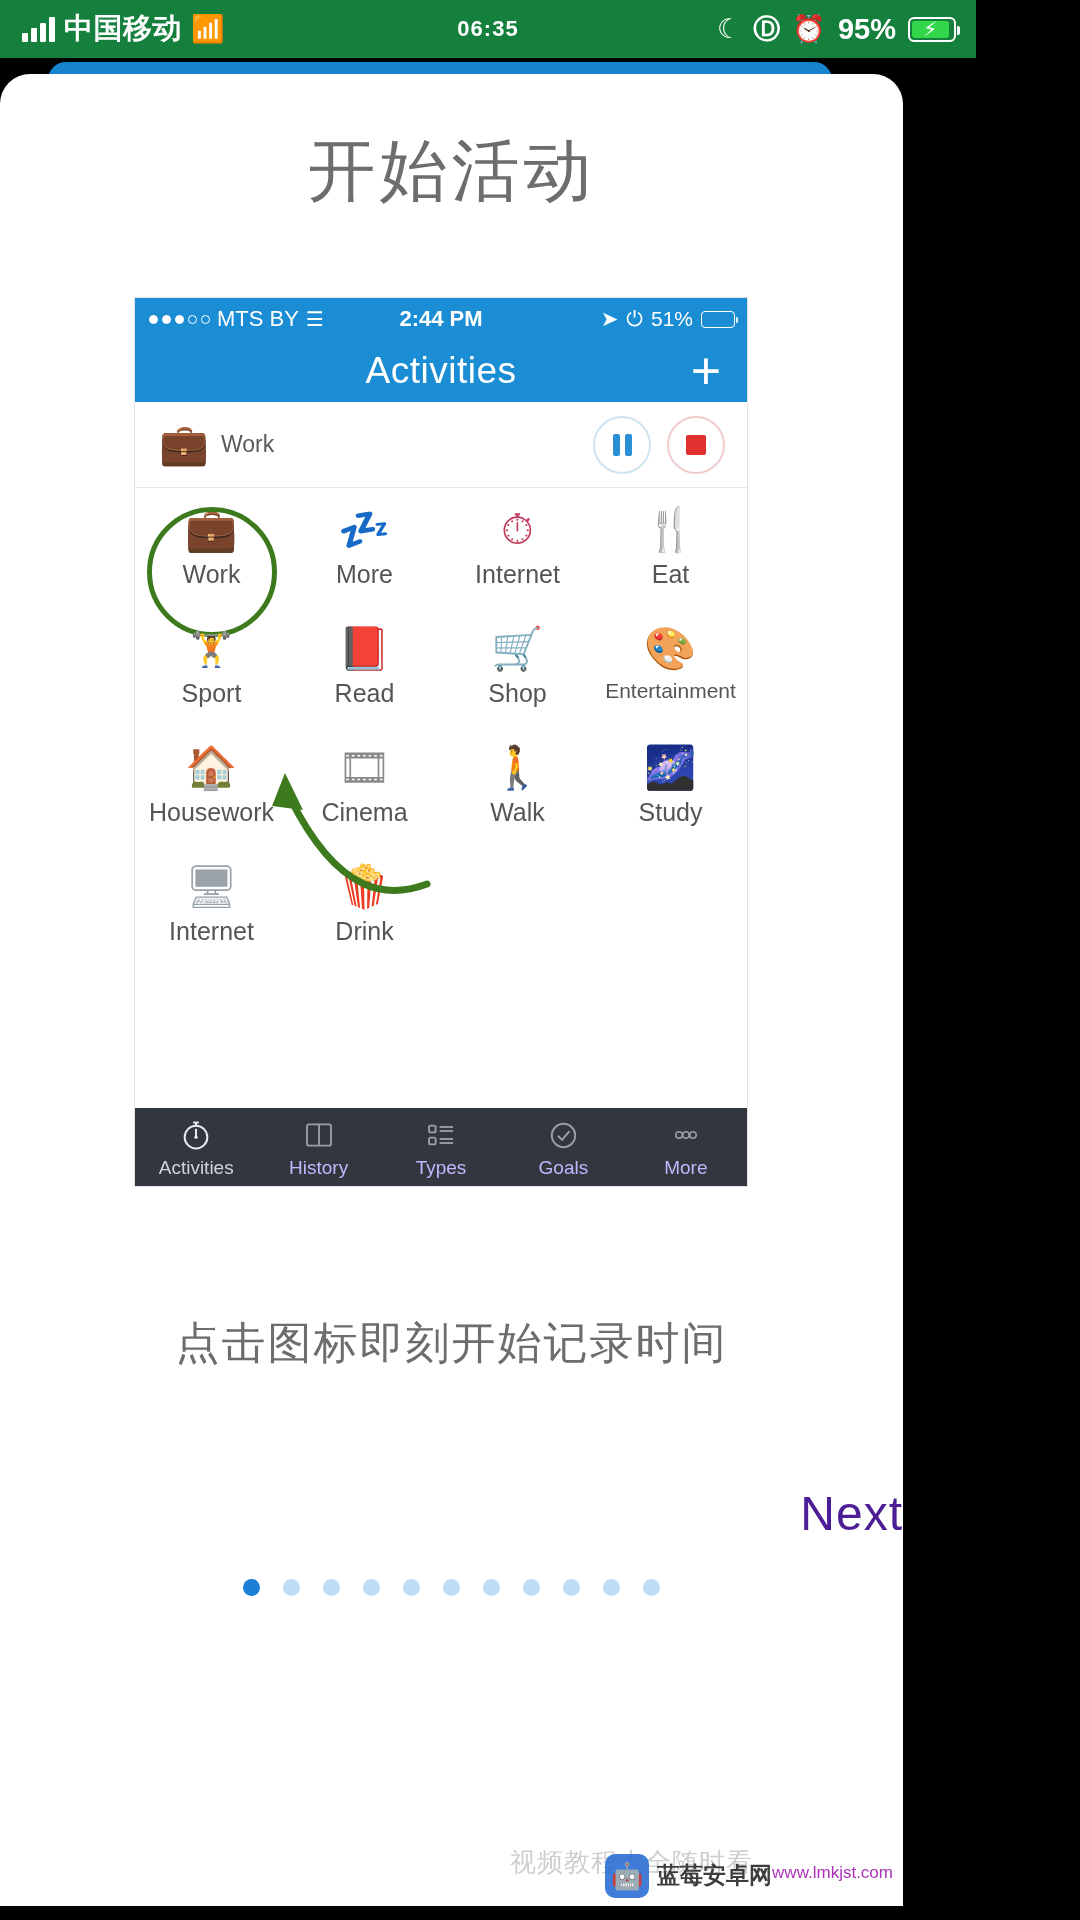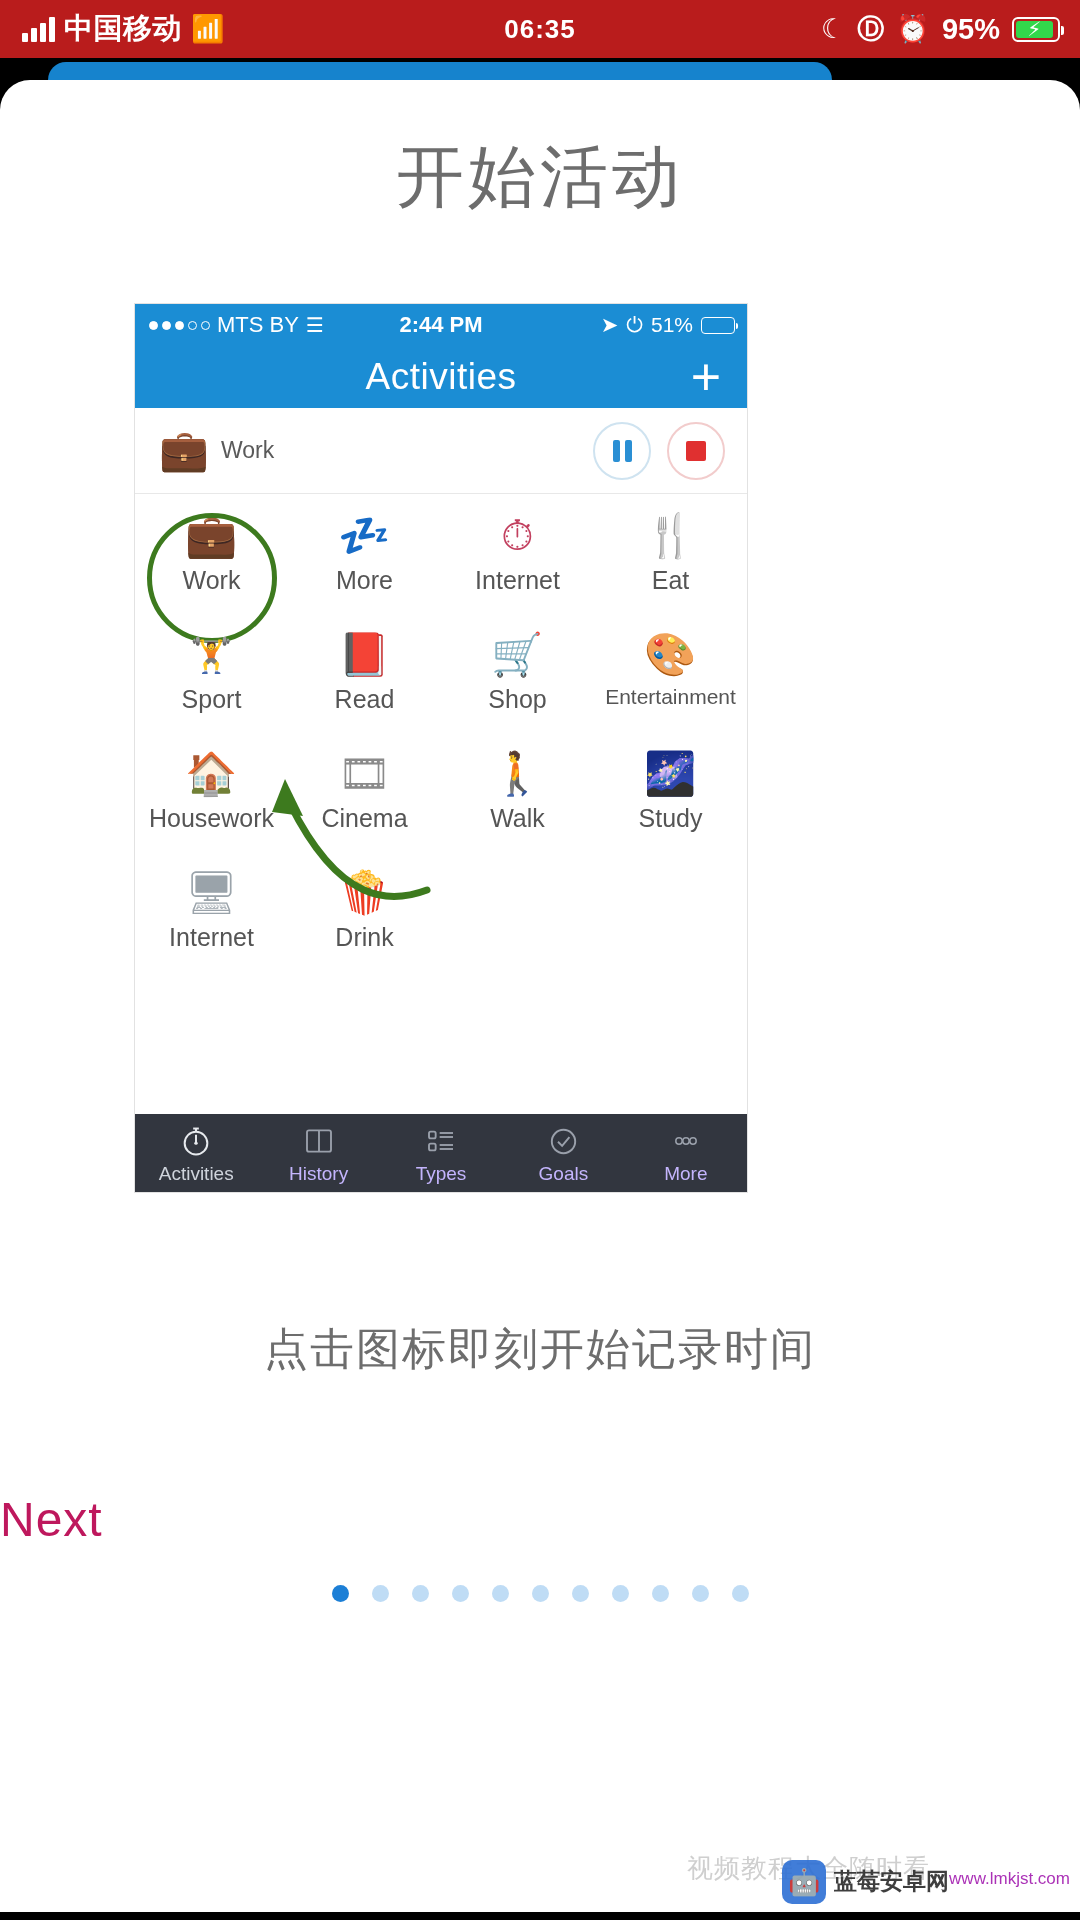--- a/index.html
+++ b/index.html
@@ -3,52 +3,52 @@
 <meta charset="utf-8">
 <style>
   html,body{margin:0;padding:0;}
   body{
     width:1080px;height:1920px;position:relative;overflow:hidden;
     background:#000;
     font-family:"Liberation Sans","DejaVu Sans",sans-serif;
   }
   
   .phone-status{
-    position:absolute;left:0;top:0;width:1080px;height:58px;
-    background:#b91c1c;color:#fff;
+    position:absolute;left:0;top:0;width:976px;height:58px;
+    background:#15803d;color:#fff;
     display:flex;align-items:center;
     font-size:30px;font-weight:bold;
   }
   .ps-left{display:flex;align-items:center;gap:9px;margin-left:22px;}
   .sig-bars{display:flex;align-items:flex-end;gap:3px;height:26px;}
   .sig-bars i{display:block;width:6px;background:#fff;border-radius:1px;}
   .sig-bars i:nth-child(1){height:9px;}
   .sig-bars i:nth-child(2){height:14px;}
   .sig-bars i:nth-child(3){height:19px;}
   .sig-bars i:nth-child(4){height:25px;}
   .carrier{font-size:29px;letter-spacing:0.5px;}
-  .ps-center{position:absolute;left:0;right:0;text-align:center;font-size:26px;letter-spacing:1px;}
+  .ps-center{position:absolute;left:0;right:0;text-align:center;font-size:22px;letter-spacing:1px;}
   .ps-right{margin-left:auto;margin-right:20px;display:flex;align-items:center;gap:12px;z-index:2;}
   .ps-right .glyph{font-size:27px;line-height:1;}
   .batt{
     position:relative;width:48px;height:25px;border:2px solid #fff;border-radius:6px;
     display:flex;align-items:center;padding:2px;box-sizing:border-box;
   }
   .batt:after{content:"";position:absolute;right:-6px;top:7px;width:3px;height:9px;background:#fff;border-radius:0 2px 2px 0;}
   .batt .fill{background:#32d74b;height:100%;width:92%;border-radius:3px;position:relative;}
   .batt .bolt{position:absolute;left:50%;top:50%;transform:translate(-50%,-50%);color:#fff;font-size:20px;line-height:1;}
   .pct{font-size:29px;}
 
   
   .card-back{
     position:absolute;left:48px;top:62px;width:784px;height:70px;
     background:#1683cd;border-radius:18px 18px 0 0;
   }
   .card{
-    position:absolute;left:0;top:80px;width:1080px;height:1832px;
+    position:absolute;left:0;top:74px;width:903px;height:1832px;
     background:#fff;border-radius:30px 30px 0 0;
     overflow:hidden;
   }
   .onb-title{
     margin:52px 0 0;text-align:center;
     font-size:68px;color:#6d6d6d;font-weight:normal;letter-spacing:4px;
   }
 
   
   .shot{
@@ -136,22 +136,22 @@
   .tab .ticon{height:40px;display:flex;align-items:center;justify-content:center;}
   .tab .tlbl{font-size:19px;color:#c4b5fd;}
   .tab.active .tlbl{color:#cfd4dc;}
 
   
   .caption{
     position:absolute;left:0;right:0;top:1240px;text-align:center;
     font-size:44px;color:#6d6d6d;letter-spacing:2px;
   }
   .next-btn{
-    position:absolute;left:0;right:0;top:1412px;text-align:left;
-    font-size:48px;color:#be185d;letter-spacing:1px;
+    position:absolute;left:0;right:0;top:1412px;text-align:right;
+    font-size:48px;color:#4c1d95;letter-spacing:1px;
   }
   .pager{
     position:absolute;left:0;right:0;top:1505px;
     display:flex;justify-content:center;align-items:center;gap:23px;
   }
   .pager i{display:block;width:17px;height:17px;border-radius:50%;background:#bfdcf5;}
   .pager i.on{background:#1c7fd6;}
 
   
   .wm{

